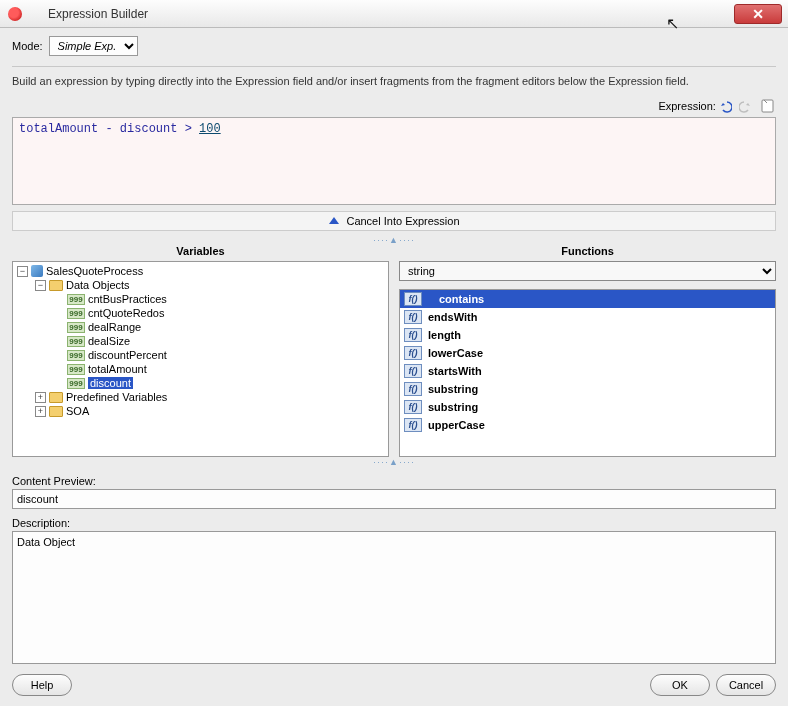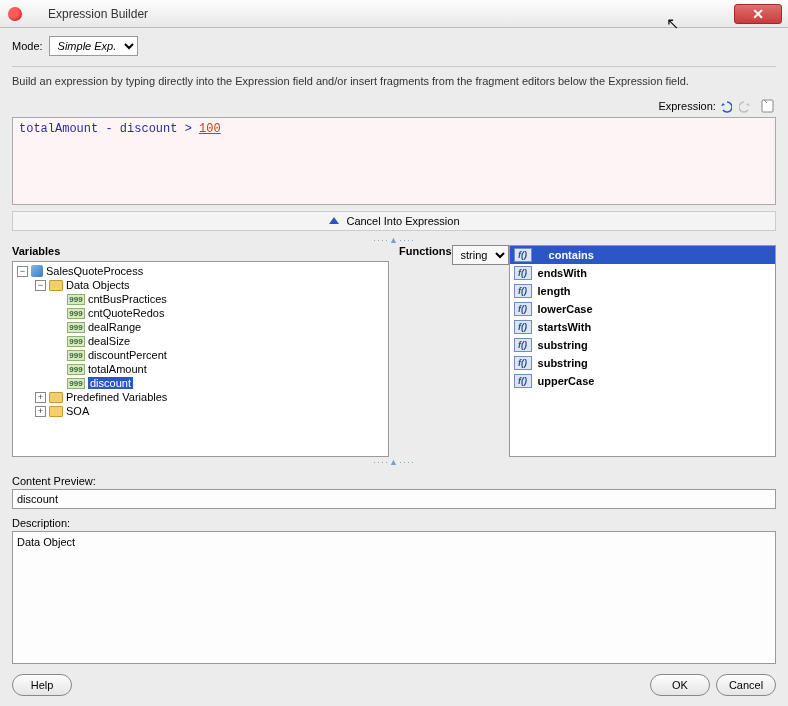--- a/index.html
+++ b/index.html
@@ -62,41 +62,41 @@
 .expr-box {
   background: #fdf5f5;
   border: 1px solid #aaa;
   height: 88px;
   padding: 4px 6px;
   font-family: "Courier New", monospace;
   font-size: 12px;
 }
 .tok-id { color: #2a2aa0; }
 .tok-op { color: #2a2aa0; }
-.tok-num { color: #c2410c; text-decoration: underline; }
+.tok-num { color: #0c4a6e; text-decoration: underline; }
 .insert-row {
   margin: 6px 0 4px 0;
   text-align: center;
   border: 1px solid #ccc;
   background: #f4f4f4;
   padding: 3px 0;
   display: flex; align-items: center; justify-content: center; gap: 6px;
 }
 .grip-row {
   height: 10px;
   display: flex; align-items: center; justify-content: center;
   color: #7aa0c8; font-size: 9px; letter-spacing: 1px;
   user-select: none;
 }
 .panes {
   display: flex; gap: 10px;
   height: 212px;
 }
 .pane { flex: 1; display: flex; flex-direction: column; }
-.pane-title { font-weight: bold; margin-bottom: 4px; }
+.pane-title { text-align: center; font-weight: bold; margin-bottom: 4px; }
 .tree-box {
   border: 1px solid #999; background: #fff;
   flex: 1; overflow: auto; padding: 2px 0;
 }
 .tree ul { list-style: none; padding-left: 18px; }
 .tree > ul { padding-left: 4px; }
 .tree li {
   padding: 1px 0;
   white-space: nowrap;
   display: flex; align-items: center; gap: 3px;
@@ -120,21 +120,21 @@
 .ic-var {
   width: 18px; height: 11px; flex-shrink: 0;
   background: #d7e8c7; border: 1px solid #8bb36f;
   font-size: 8px; line-height: 9px; text-align: center;
   color: #3b6b2a; font-weight: bold;
 }
 .ic-var::before { content: "999"; }
 .tree-label.sel {
   background: #2a56c6; color: #fff; padding: 0 2px;
 }
-.func-col { display: flex; flex-direction: row; }
+.func-col { display: flex; flex-direction: column; }
 .func-select {
   height: 20px; border: 1px solid #888; background: #f8f8f8;
   font-size: 11px; padding: 0 4px; margin-bottom: 8px;
 }
 .func-list {
   border: 1px solid #999; background: #fff;
   flex: 1; overflow-y: scroll;
 }
 .func-item {
   display: flex; align-items: center; gap: 6px;

